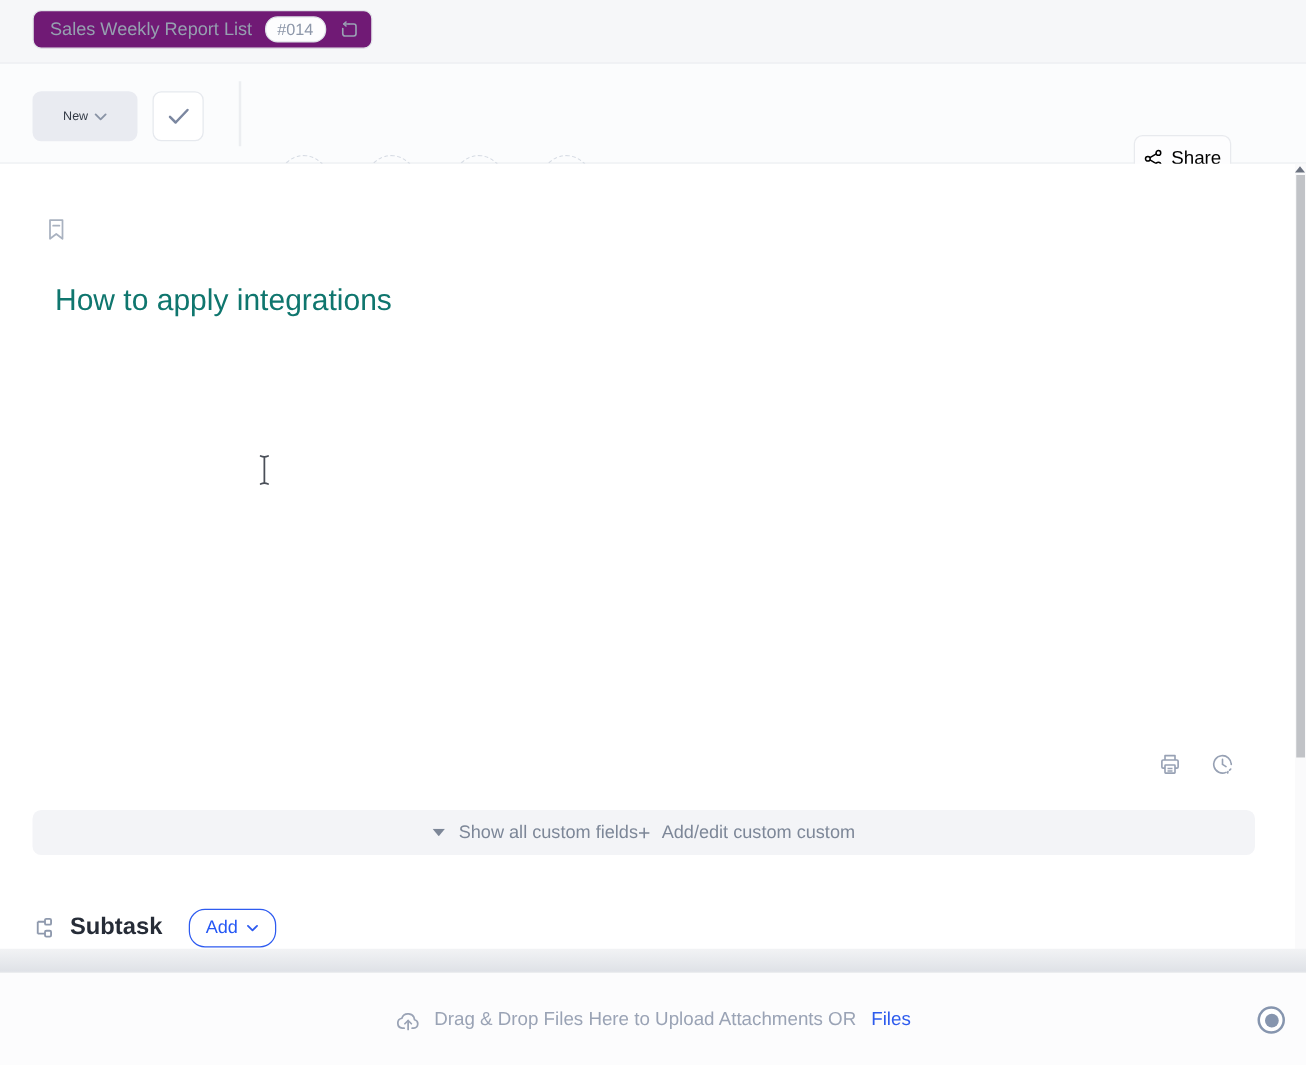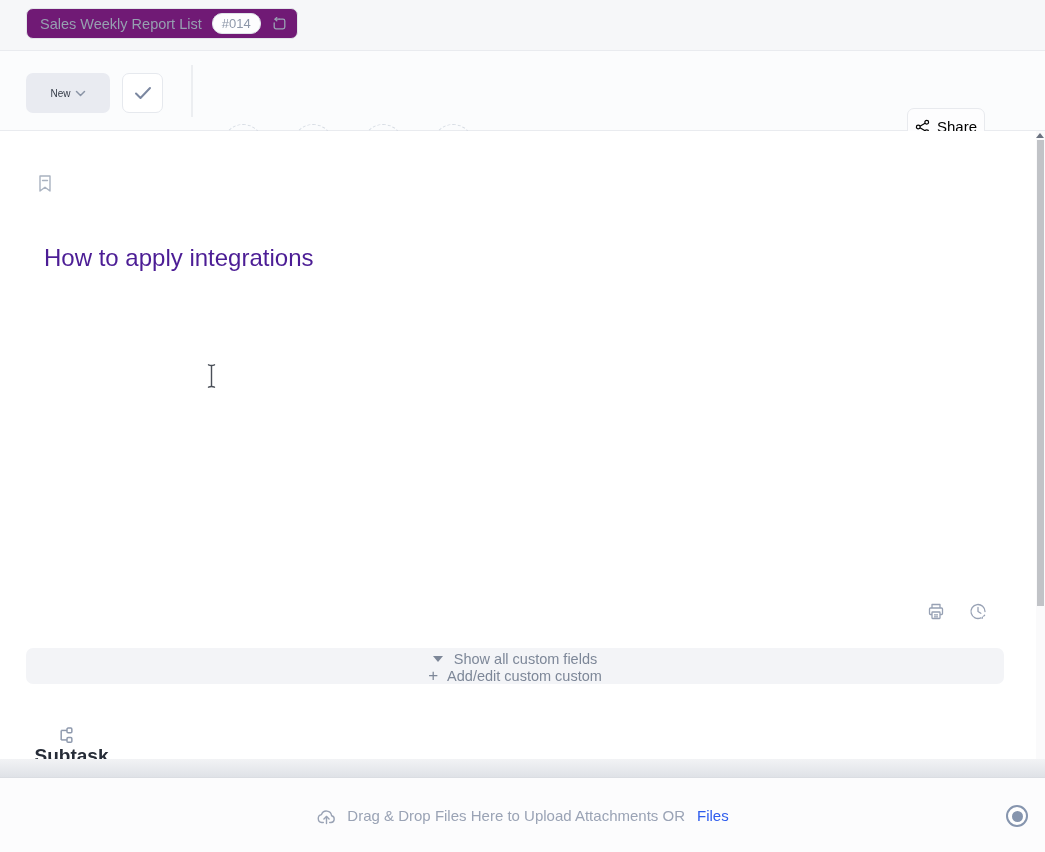--- a/index.html
+++ b/index.html
@@ -69,22 +69,22 @@
     position:absolute; right:16px; top:84px; display:flex; gap:3px;
     cursor:pointer; padding:4px;
   }
   .btn-more i { width:4px; height:4px; border-radius:50%; background:#3c4657; }
 
   
   .content { position:absolute; left:0; top:131px; width:1045px; height:646px; background:#ffffff; }
 
   .bookmark { position:absolute; left:36px; top:43px; color:#a9b2c0; cursor:pointer; }
   .page-title {
-    position:absolute; left:44px; top:113px;
-    font-size:24px; font-weight:500; color:#4c1d95; cursor:text;
+    position:absolute; left:44px; top:96px;
+    font-size:24px; font-weight:500; color:#0f766e; cursor:text;
   }
 
   .editor {
     position:absolute; left:26px; top:161px; width:978px; height:291px;
     border:1px solid #3d62f1; border-radius:4px; background:#ffffff; cursor:text;
   }
   .editor .placeholder {
     position:absolute; left:19px; top:22px;
     font-size:20px; color:#b9c0cb;
   }
@@ -92,29 +92,28 @@
     position:absolute; left:17px; top:21px; width:1.5px; height:28px; background:#39404e;
   }
   .ibeam { position:absolute; left:205px; top:232px; color:#4a4f58; }
 
   .desc-actions { position:absolute; right:58px; top:471px; display:flex; gap:24px; color:#97a1b4; }
   .desc-actions span { cursor:pointer; }
 
   .fields-bar {
     position:absolute; left:26px; top:517px; width:978px; height:36px;
     background:#f3f4f7; border-radius:7px;
-    display:flex; align-items:center; justify-content:flex-end;
+    display:flex; align-items:center; justify-content:center;
     padding:0 20px 0 20px;
-    flex-direction:column;
   }
   .fields-left { display:flex; align-items:center; gap:11px; color:#7d8798; font-size:14.5px; cursor:pointer; }
   .fields-right { display:flex; align-items:center; gap:9px; color:#7d8798; font-size:14.5px; cursor:pointer; }
   .fields-right .plus { font-size:17px; line-height:1; }
 
-  .subtask-row { position:absolute; left:26px; top:595px; height:32px; display:flex; align-items:center;flex-direction:column; }
+  .subtask-row { position:absolute; left:26px; top:595px; height:32px; display:flex; align-items:center; }
   .subtask-row .tree { color:#8e99ad; margin-right:10px; }
   .subtask-heading { font-size:19px; font-weight:700; color:#262c37; }
   .btn-add {
     margin-left:21px; width:70px; height:31px;
     background:#ffffff; border:1.5px solid #2e5bf0; border-radius:13px;
     display:flex; align-items:center; justify-content:center; gap:7px;
     font-size:14.5px; color:#2457f5; cursor:pointer; font-family:inherit;
   }
   .btn-add .chev { color:#2e5bf0; }
 

